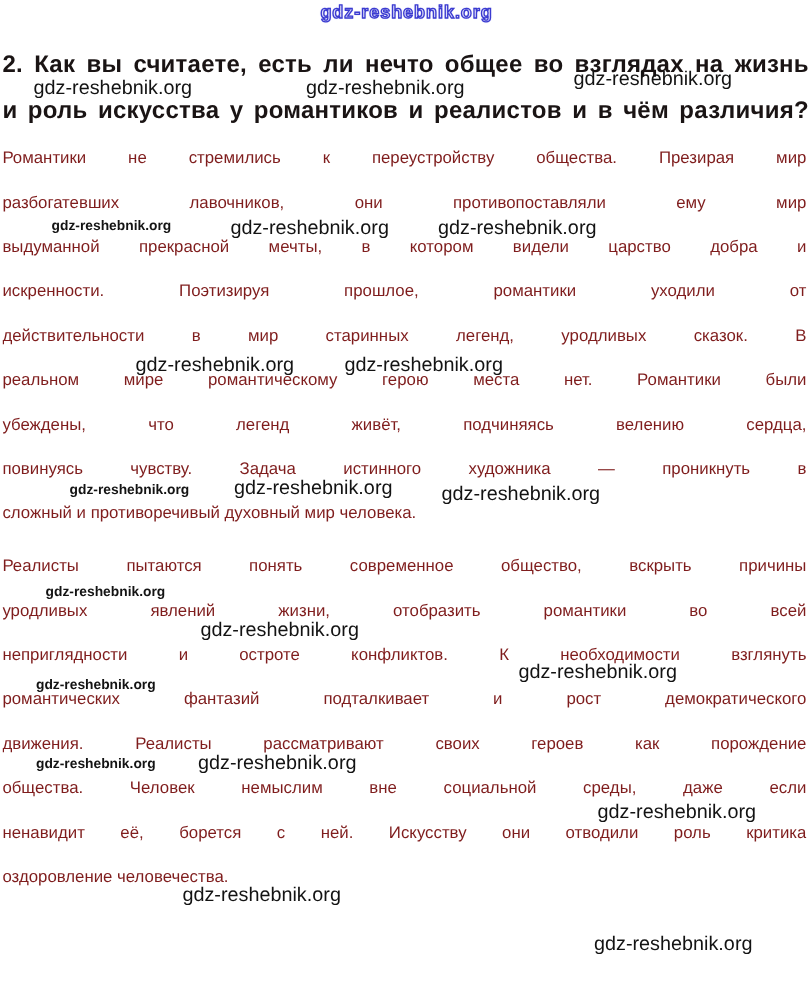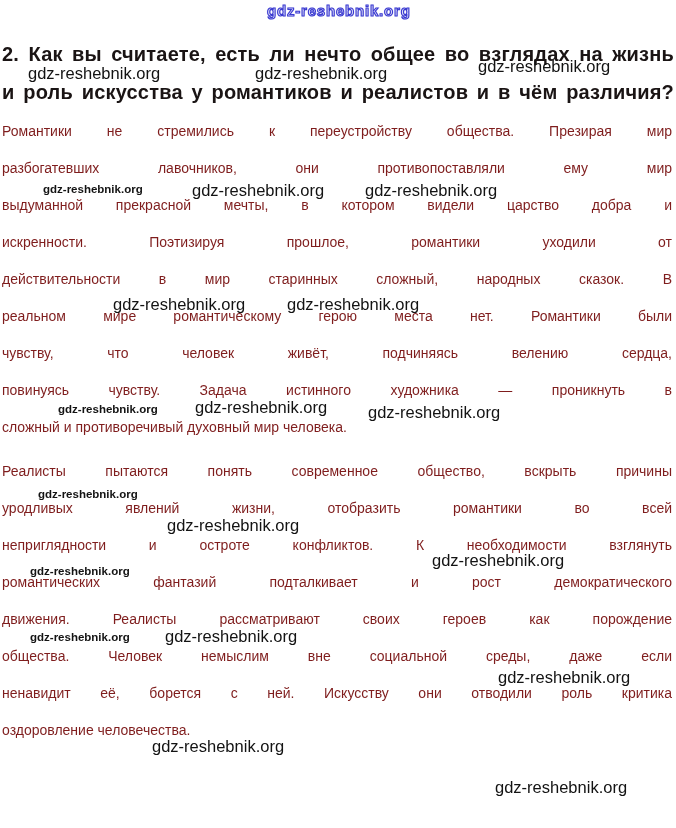--- a/index.html
+++ b/index.html
@@ -77,23 +77,23 @@
   <div class="heading">
     <div class="hline">2. Как вы считаете, есть ли нечто общее во взглядах на жизнь</div>
     <div class="hline">и роль искусства у романтиков и реалистов и в чём различия?</div>
   </div>
 
   <div class="para para-1">
     <div class="bline">Романтики не стремились к переустройству общества. Презирая мир</div>
     <div class="bline">разбогатевших лавочников, они противопоставляли ему мир</div>
     <div class="bline">выдуманной прекрасной мечты, в котором видели царство добра и</div>
     <div class="bline">искренности. Поэтизируя прошлое, романтики уходили от</div>
-    <div class="bline">действительности в мир старинных сложный, народных сказок. В</div>
+    <div class="bline">действительности в мир старинных легенд, уродливых сказок. В</div>
     <div class="bline">реальном мире романтическому герою места нет. Романтики были</div>
-    <div class="bline">чувству, что человек живёт, подчиняясь велению сердца,</div>
+    <div class="bline">убеждены, что легенд живёт, подчиняясь велению сердца,</div>
     <div class="bline">повинуясь чувству. Задача истинного художника — проникнуть в</div>
     <div class="bline last">сложный и противоречивый духовный мир человека.</div>
   </div>
 
   <div class="para para-2">
     <div class="bline">Реалисты пытаются понять современное общество, вскрыть причины</div>
     <div class="bline">уродливых явлений жизни, отобразить романтики во всей</div>
     <div class="bline">неприглядности и остроте конфликтов. К необходимости взглянуть</div>
     <div class="bline">романтических фантазий подталкивает и рост демократического</div>
     <div class="bline">движения. Реалисты рассматривают своих героев как порождение</div>

